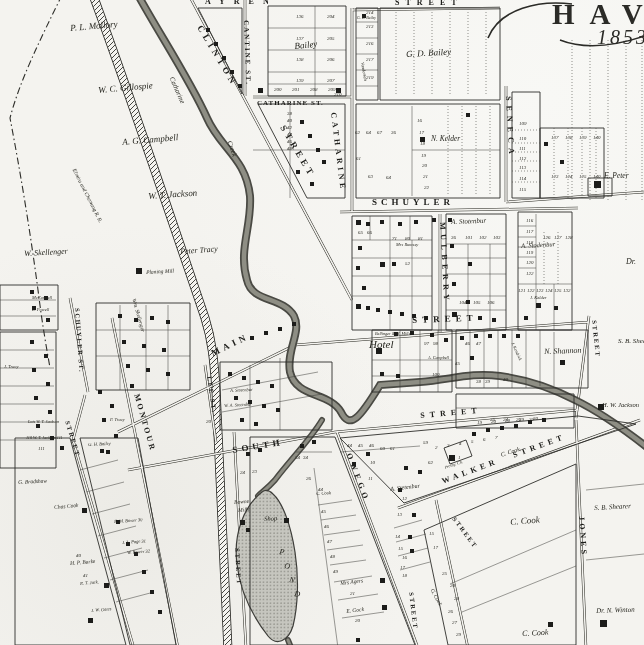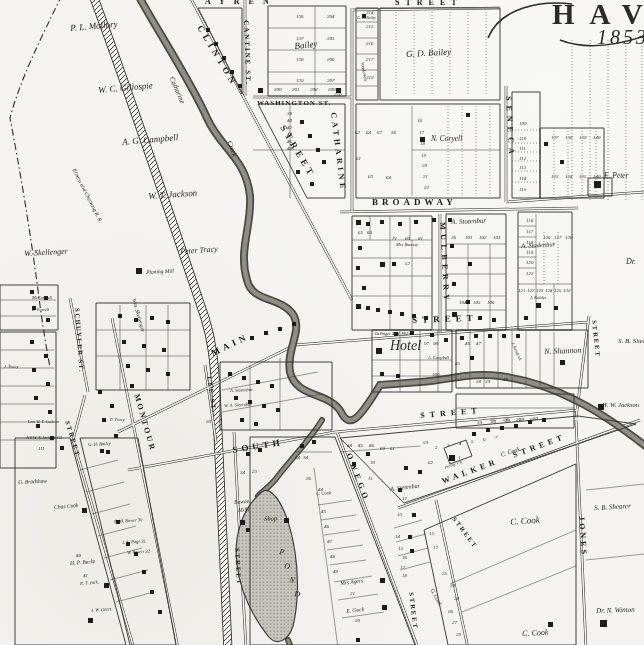--- a/index.html
+++ b/index.html
@@ -51,25 +51,25 @@
     <path fill="none" stroke="#2b2b27" stroke-width="1.4" d="M560,40C585,50 615,46 645,36"></path>
   </svg>
 
   <div class="map-title">HAVA</div>
   <div class="map-date">1853</div>
 
   <div id="labels">
       <div class="lbl street" style="left: 205px; top: -2px; font-size: 8px; letter-spacing: 9px;">AYREN</div>
       <div class="lbl street" style="left: 203px; top: 24px; font-size: 9px; letter-spacing: 4px; transform: rotate(59deg);">CLINTON</div>
       <div class="lbl street" style="left: 249px; top: 20px; font-size: 7px; letter-spacing: 2px; transform: rotate(88deg);">CANTINE ST.</div>
-      <div class="lbl street" style="left: 257px; top: 100px; font-size: 7px; letter-spacing: 1px;">WASHINGTON ST.</div>
+      <div class="lbl street" style="left: 257px; top: 100px; font-size: 7px; letter-spacing: 1px;">CATHARINE ST.</div>
       <div class="lbl street" style="left: 337px; top: 112px; font-size: 8px; letter-spacing: 3.5px; transform: rotate(83deg);">CATHARINE</div>
       <div class="lbl street" style="left: 286px; top: 124px; font-size: 9px; letter-spacing: 4px; transform: rotate(59deg);">STREET</div>
       <div class="lbl street" style="left: 395px; top: -1px; font-size: 8px; letter-spacing: 6px;">STREET</div>
-      <div class="lbl street" style="left: 372px; top: 198px; font-size: 9px; letter-spacing: 4px;">BROADWAY</div>
+      <div class="lbl street" style="left: 372px; top: 198px; font-size: 9px; letter-spacing: 4px;">SCHUYLER</div>
       <div class="lbl street" style="left: 446px; top: 222px; font-size: 8px; letter-spacing: 4.5px; transform: rotate(87deg);">MULBERRY</div>
       <div class="lbl street" style="left: 512px; top: 96px; font-size: 8px; letter-spacing: 5px; transform: rotate(87deg);">SENECA</div>
       <div class="lbl street" style="left: 210px; top: 350px; font-size: 9px; letter-spacing: 4px; transform: rotate(-26deg);">MAIN</div>
       <div class="lbl street" style="left: 412px; top: 316px; font-size: 9px; letter-spacing: 5px; transform: rotate(-2deg);">STREET</div>
       <div class="lbl street" style="left: 212px; top: 376px; font-size: 6.5px; letter-spacing: 2px; transform: rotate(82deg);">LEE ST.</div>
       <div class="lbl street" style="left: 140px; top: 393px; font-size: 8px; letter-spacing: 2.5px; transform: rotate(74deg);">MONTOUR</div>
       <div class="lbl street" style="left: 80px; top: 308px; font-size: 6.5px; letter-spacing: 1.5px; transform: rotate(86deg);">SCHUYLER ST.</div>
       <div class="lbl street" style="left: 232px; top: 446px; font-size: 9px; letter-spacing: 4px; transform: rotate(-9deg);">SOUTH</div>
       <div class="lbl street" style="left: 352px; top: 452px; font-size: 8px; letter-spacing: 4px; transform: rotate(69deg);">OWEGO</div>
       <div class="lbl street" style="left: 420px; top: 412px; font-size: 8px; letter-spacing: 5px; transform: rotate(-5deg);">STREET</div>
@@ -89,29 +89,29 @@
       <div class="lbl name" style="left: 24px; top: 250px; font-size: 8px; transform: rotate(-3deg);">W. Skellenger</div>
       <div class="lbl name" style="left: 136px; top: 298px; font-size: 5.5px; transform: rotate(74deg);">Wm. Skellenger</div>
       <div class="lbl name" style="left: 146px; top: 270px; font-size: 5.5px; transform: rotate(-3deg);">Planing Mill</div>
       <div class="lbl name" style="left: 174px; top: 76px; font-size: 7px; transform: rotate(66deg);">Catharine</div>
       <div class="lbl name" style="left: 232px; top: 140px; font-size: 7px; transform: rotate(70deg);">Creek</div>
       <div class="lbl name" style="left: 76px; top: 168px; font-size: 5.5px; transform: rotate(63deg);">Elmira and Chemung R. R.</div>
       <div class="lbl name" style="left: 406px; top: 50px; font-size: 9px; transform: rotate(-3deg);">G. D. Bailey</div>
       <div class="lbl name" style="left: 294px; top: 42px; font-size: 9px; transform: rotate(-6deg);">Bailey</div>
       <div class="lbl name" style="left: 357px; top: 17px; font-size: 3.8px;">G. D. Bailey</div>
       <div class="lbl name" style="left: 364px; top: 62px; font-size: 4.5px; transform: rotate(80deg);">Vandeman</div>
-      <div class="lbl name" style="left: 431px; top: 135px; font-size: 7.5px;">N. Coryell</div>
+      <div class="lbl name" style="left: 431px; top: 135px; font-size: 7.5px;">N. Kelder</div>
       <div class="lbl name" style="left: 604px; top: 172px; font-size: 7.5px;">E. Peter</div>
       <div class="lbl name" style="left: 451px; top: 219px; font-size: 7px; transform: rotate(-2deg);">A. Stotenbur</div>
       <div class="lbl name" style="left: 521px; top: 243px; font-size: 6.5px; transform: rotate(-3deg);">A. Stodenbur</div>
       <div class="lbl name" style="left: 530px; top: 296px; font-size: 4.5px;">J. Kelder</div>
       <div class="lbl name" style="left: 626px; top: 258px; font-size: 8px;">Dr.</div>
       <div class="lbl name" style="left: 396px; top: 243px; font-size: 4.5px;">Mrs Rumsey</div>
       <div class="lbl name" style="left: 375px; top: 332px; font-size: 4.2px;">Bellinger &amp; M. Mills</div>
-      <div class="lbl name" style="left: 390px; top: 339px; font-size: 14px; text-align: right;">Hotel</div>
+      <div class="lbl name" style="left: 369px; top: 339px; font-size: 11px; text-align: right;">Hotel</div>
       <div class="lbl name" style="left: 428px; top: 356px; font-size: 4.2px;">A. Campbell</div>
       <div class="lbl name" style="left: 544px; top: 348px; font-size: 8px; transform: rotate(-2deg);">N. Shannon</div>
       <div class="lbl name" style="left: 514px; top: 342px; font-size: 4.2px; transform: rotate(65deg);">J. Kendrick</div>
       <div class="lbl name" style="left: 618px; top: 338px; font-size: 7px;">S. B. Shearer</div>
       <div class="lbl name" style="left: 602px; top: 402px; font-size: 6.5px;">H. W. Jackson</div>
       <div class="lbl name" style="left: 594px; top: 505px; font-size: 7px; transform: rotate(-3deg);">S. B. Shearer</div>
       <div class="lbl name" style="left: 596px; top: 608px; font-size: 7px; transform: rotate(-2deg);">Dr. N. Winton</div>
       <div class="lbl name" style="left: 500px; top: 452px; font-size: 6px; transform: rotate(-18deg);">C. Cook</div>
       <div class="lbl name" style="left: 510px; top: 518px; font-size: 9px; transform: rotate(-5deg);">C. Cook</div>
       <div class="lbl name" style="left: 522px; top: 630px; font-size: 8px; transform: rotate(-3deg);">C. Cook</div>

